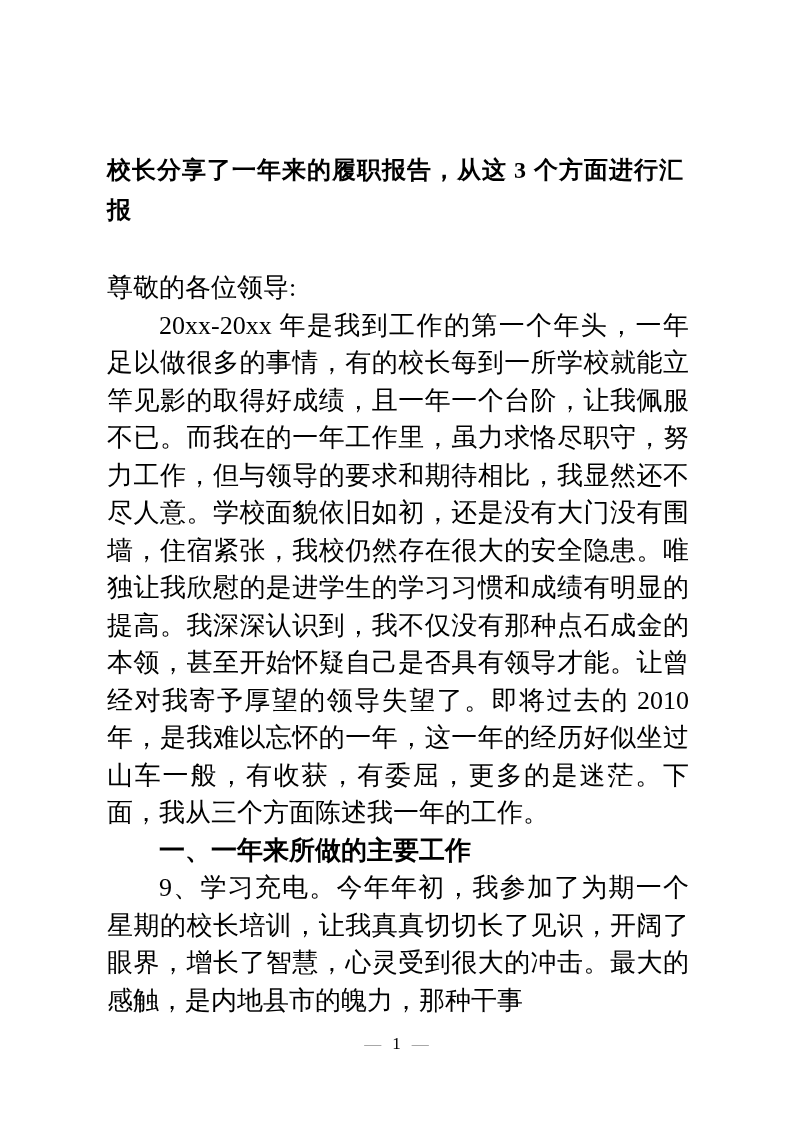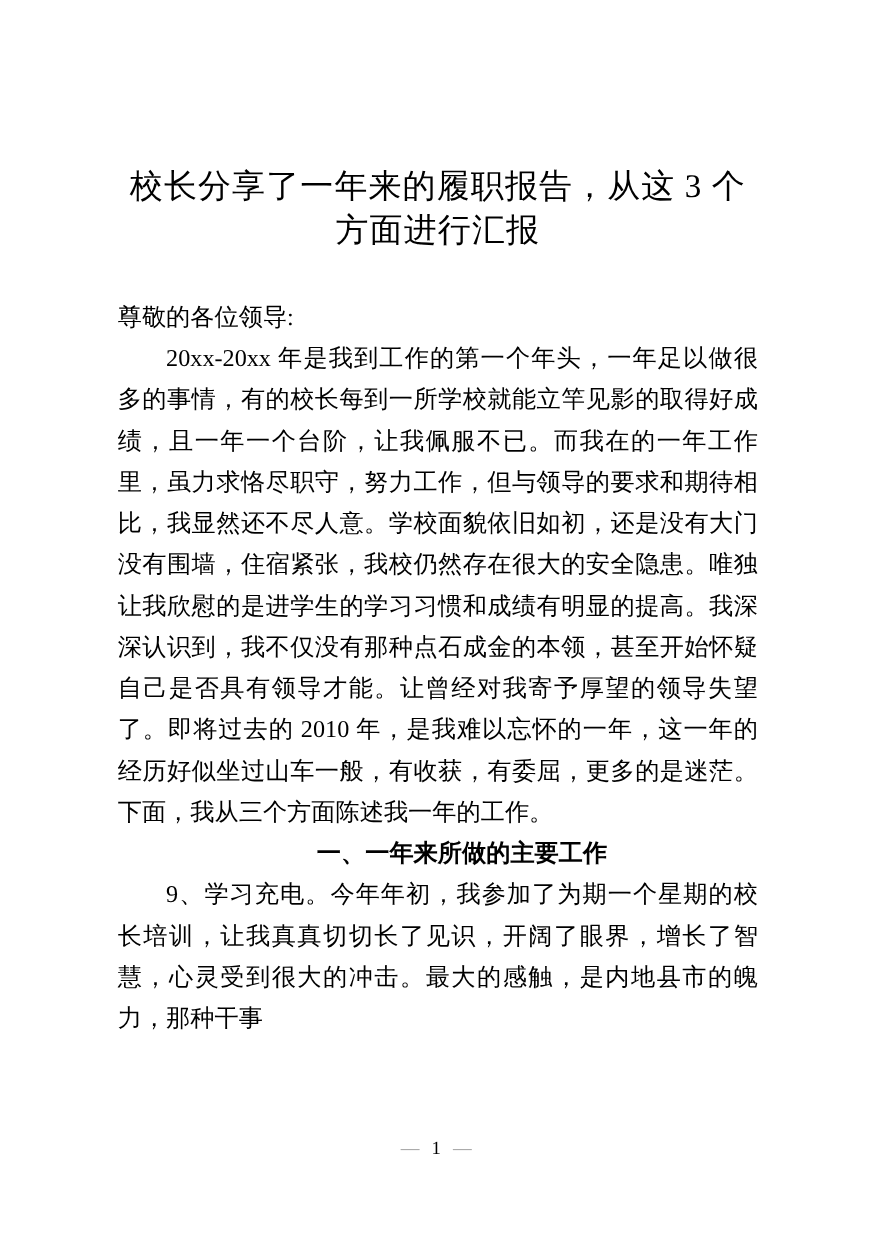--- a/index.html
+++ b/index.html
@@ -14,43 +14,43 @@
     background: #ffffff;
     overflow: hidden;
     color: #000000;
     font-family: "Liberation Serif", "DejaVu Serif", serif;
   }
   .content {
     padding: 150px 104px 0 107px;
   }
   .doc-title {
     margin: 0;
-    font-size: 30px;
+    font-size: 24px;
     line-height: 40px;
-    font-weight: normal;
-    text-align: center;
+    font-weight: bold;
+    text-align: left;
     letter-spacing: 1px;
   }
   .doc-body {
     margin-top: 39px;
-    font-size: 22px;
+    font-size: 26px;
     line-height: 37.5px;
     text-align: justify;
     text-justify: inter-character;
   }
   .doc-body p {
     margin: 0;
   }
   p.indent {
     text-indent: 2em;
   }
   p.heading {
     font-weight: bold;
     text-indent: 2em;
-    text-align: center;
+    text-align: left;
   }
   .footer {
     position: absolute;
     left: 0;
     top: 1033px;
     width: 100%;
     text-align: center;
     font-size: 17px;
     line-height: 22px;
   }

